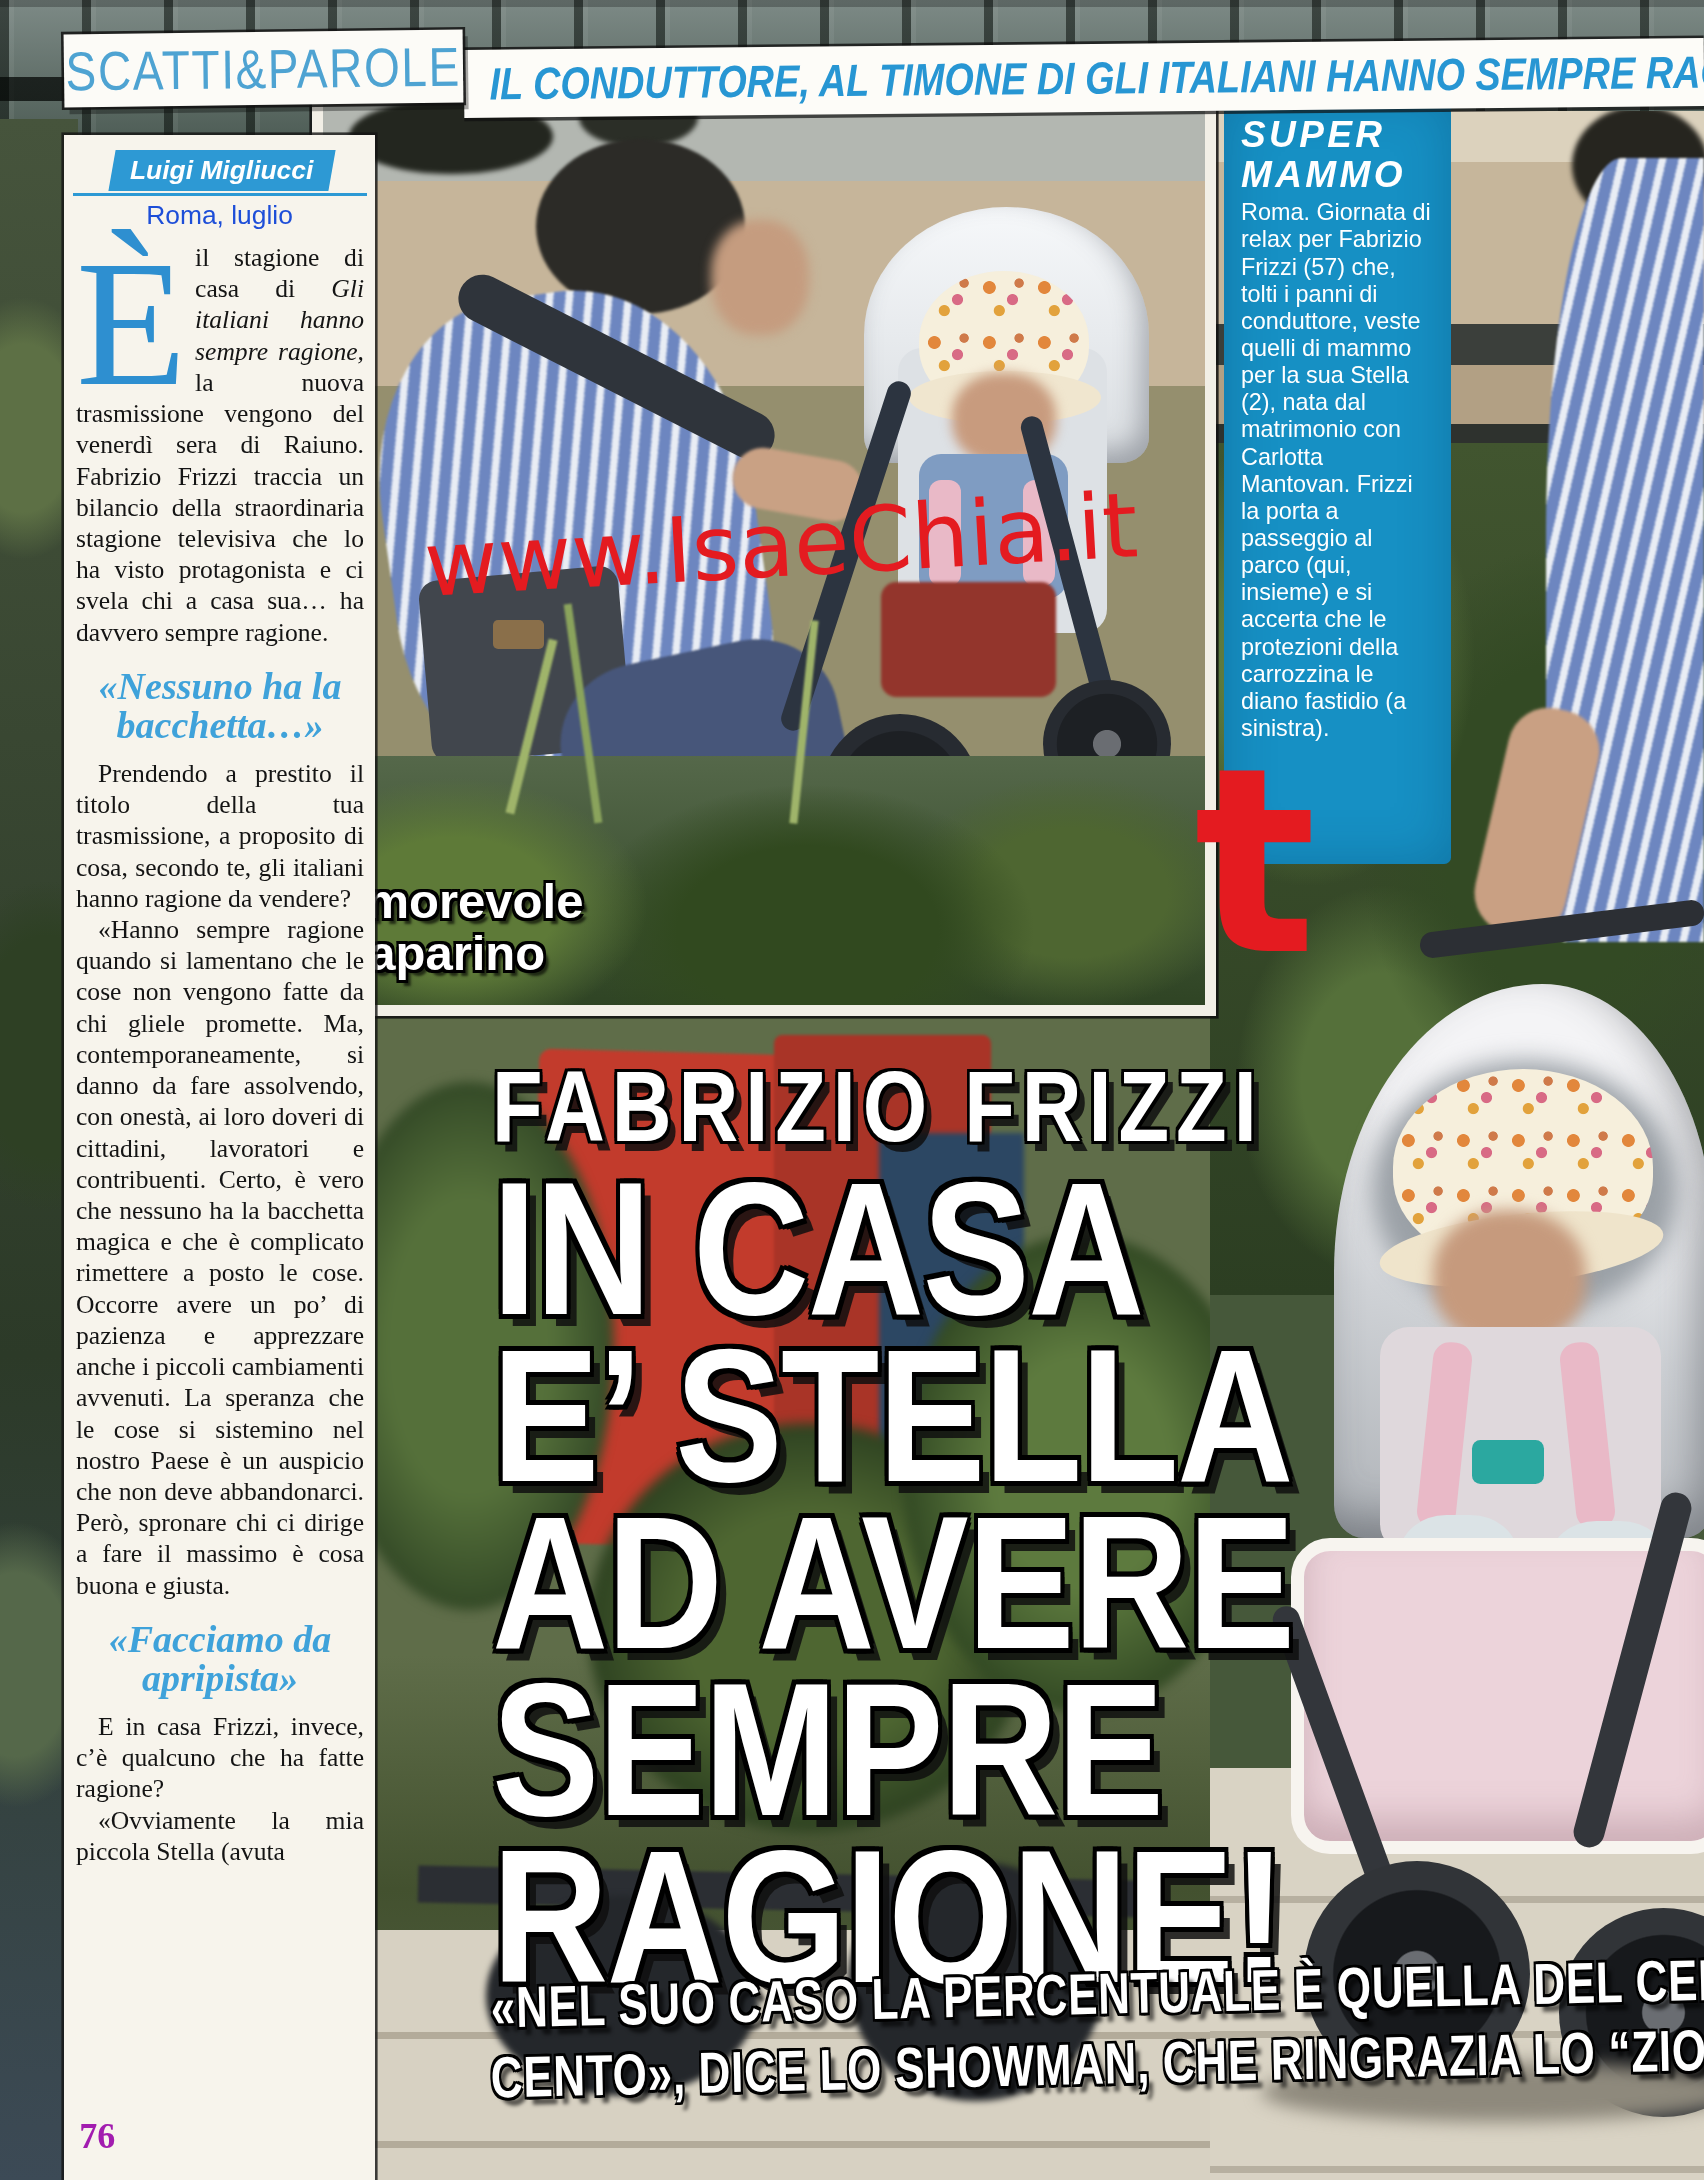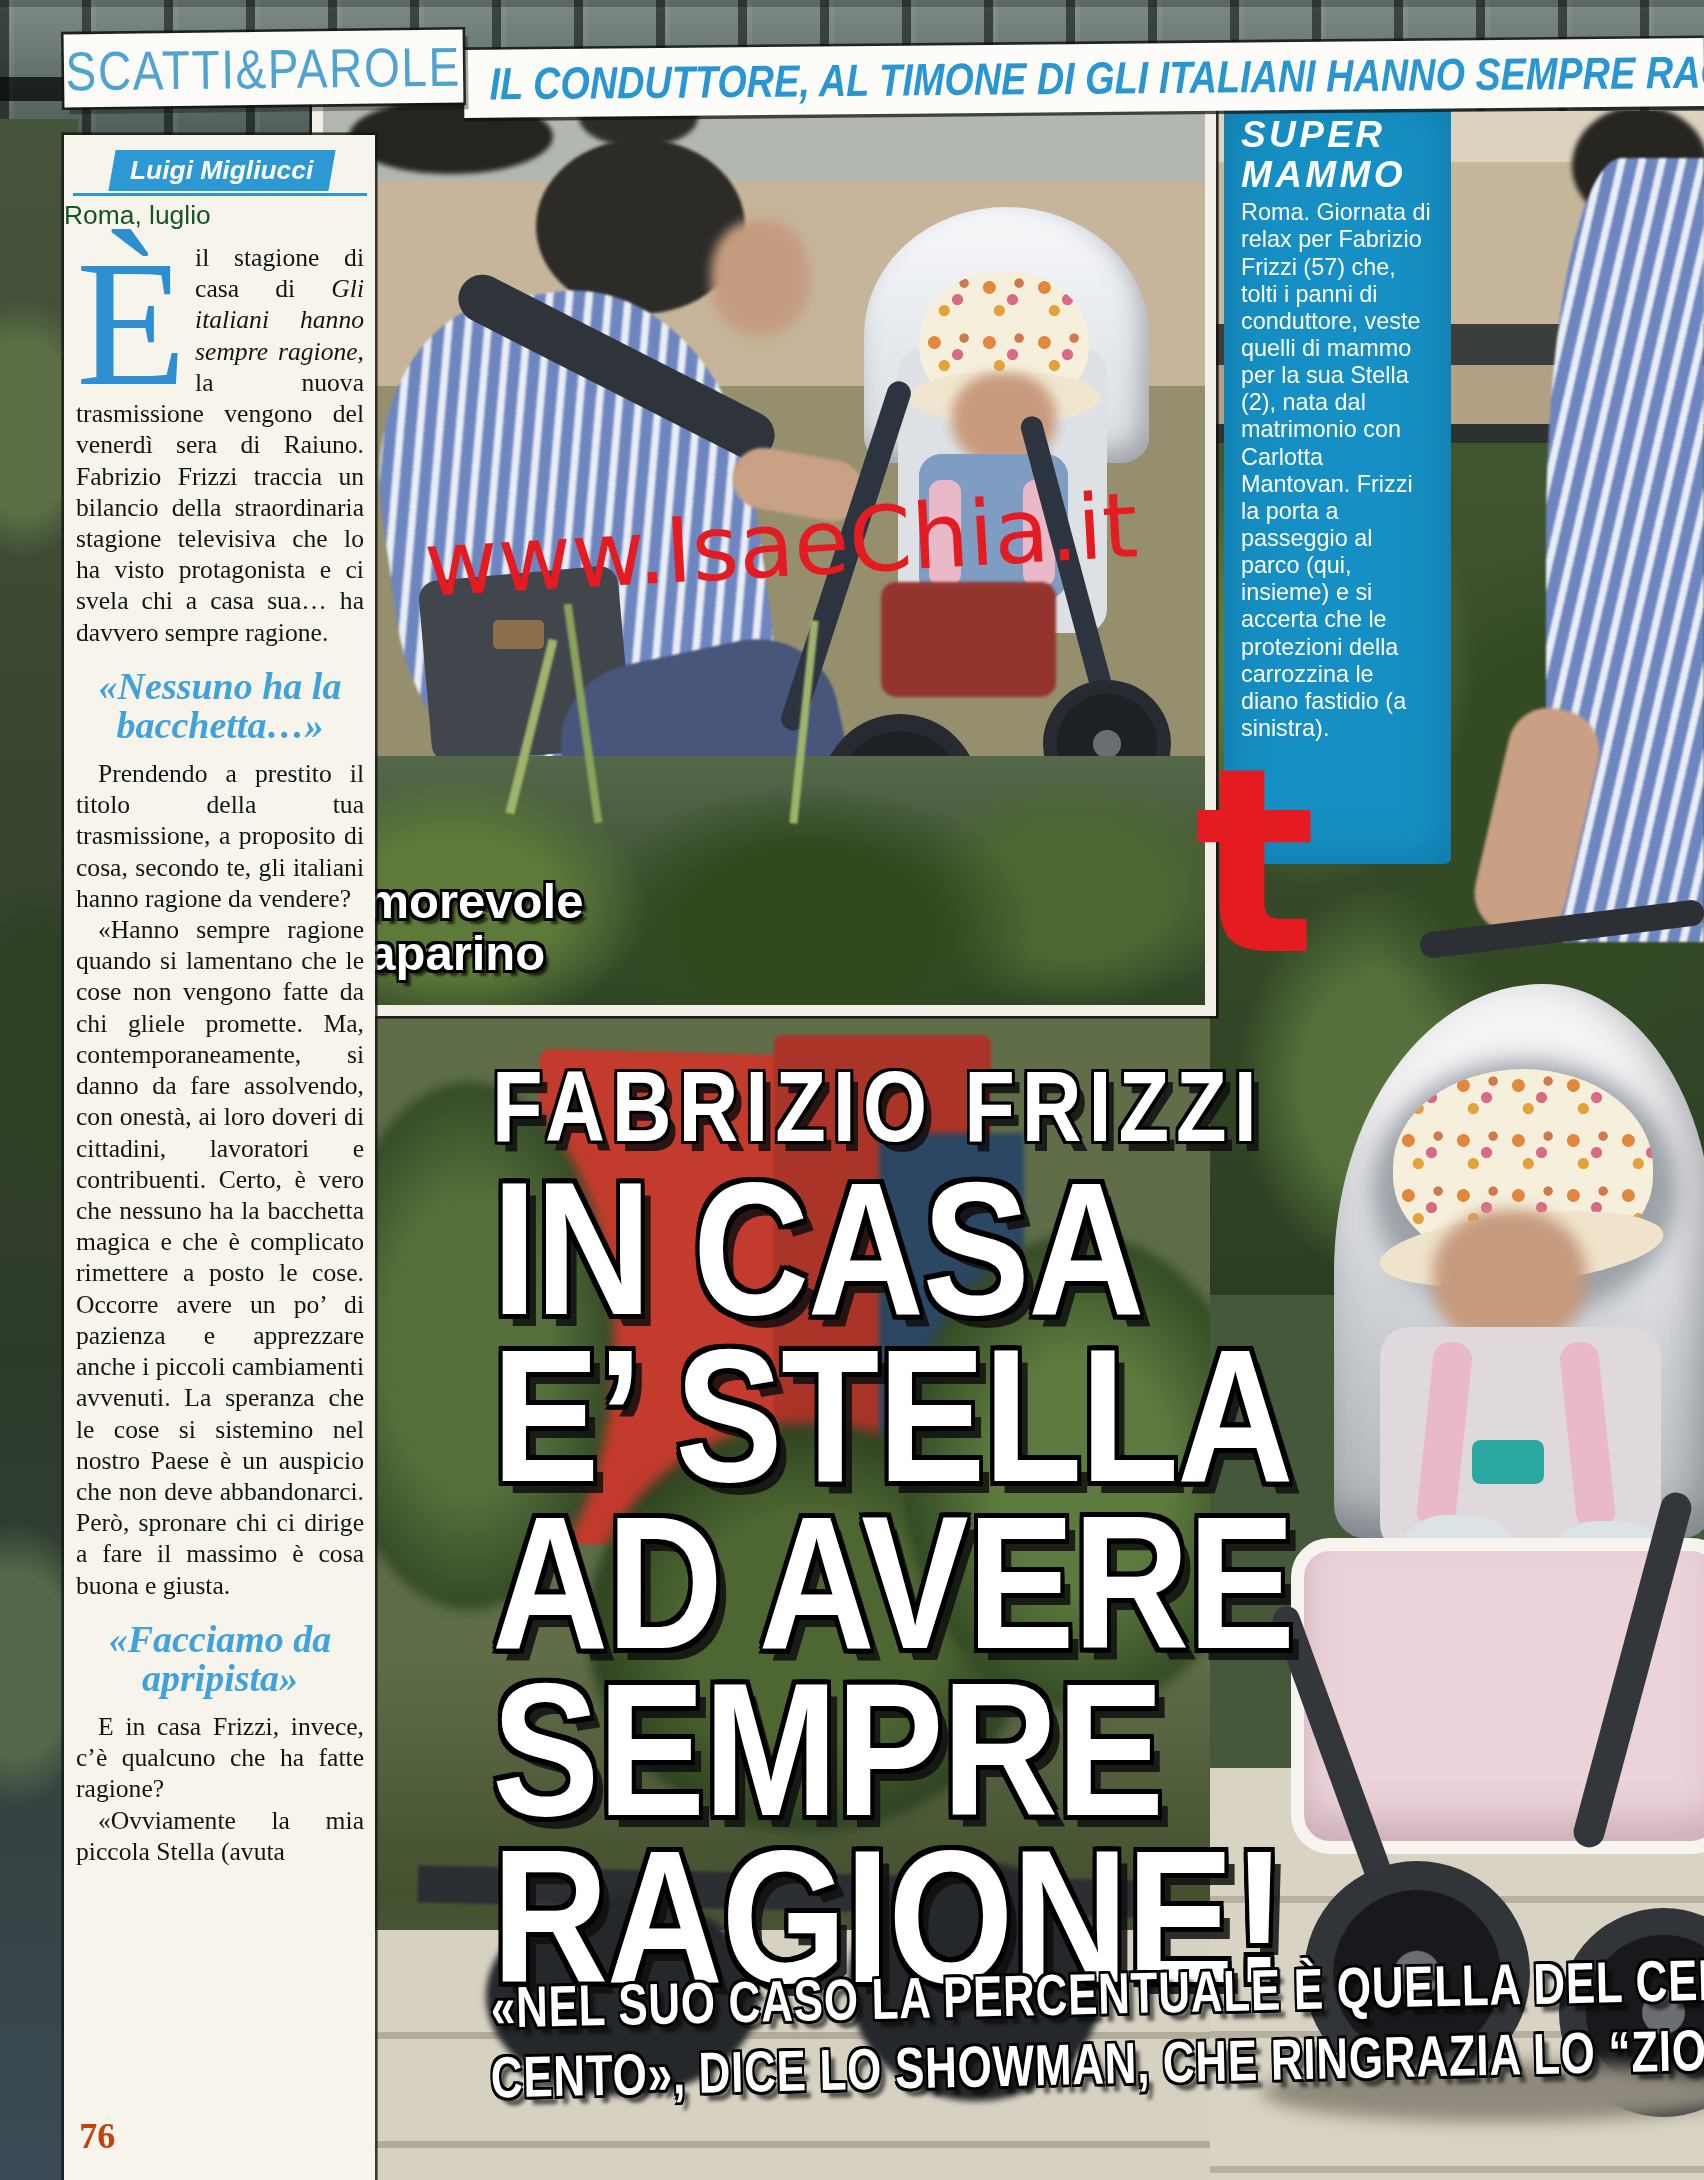--- a/index.html
+++ b/index.html
@@ -35,32 +35,32 @@
   .hdr-strip span{color:#2796d3;font-style:italic;font-weight:bold;font-size:43px;white-space:nowrap;
     transform:scale(.88,1.05);transform-origin:left center;padding-left:29px;letter-spacing:0;}
 
   
   .column{left:64px;top:135px;width:311px;height:2046px;background:#f7f4ec;z-index:6;
     box-shadow:0 0 0 2.6px rgba(20,20,20,.8);padding:0;}
   .byline-box{position:absolute;left:48px;top:15.3px;width:220px;height:41px;background:#2d99d4;
     transform:skewX(-10deg);display:flex;align-items:center;justify-content:center;z-index:2;}
   .byline-box span{color:#fff;font-weight:bold;font-style:italic;font-size:26.4px;transform:skewX(10deg);white-space:nowrap;}
   .byline-rule{position:absolute;left:8.5px;top:58px;width:294px;height:2.6px;background:#2d99d4;}
-  .dateline{position:absolute;left:0;top:65px;width:100%;text-align:left;color:#14532d;font-size:26.4px;}
+  .dateline{position:absolute;left:0;top:65px;width:100%;text-align:center;color:#1d4ed8;font-size:26.4px;}
   .coltext{position:absolute;left:12px;top:107px;width:288px;font-family:"Liberation Serif",serif;
     font-size:25.6px;line-height:1.22;color:#141414;text-align:justify;}
   .coltext p{margin:0;}
   .dropcap{float:left;font-family:"Liberation Serif",serif;font-size:181px;line-height:.82;
     color:#2e8fd0;margin:6.8px 8.5px 0 0;}
   .para{text-indent:22px;}
   .bold{font-weight:normal;}
   .subhead{font-family:"Liberation Serif",serif;font-style:italic;font-weight:bold;color:#3fa2da;
     font-size:38px;line-height:1.02;text-align:center;margin:19px 0 13.6px 0;text-indent:0;}
   .pagenum{position:absolute;left:15.3px;bottom:24px;font-family:"Liberation Serif",serif;
-    font-weight:bold;font-size:36px;color:#c2410c;}
+    font-weight:bold;font-size:36px;color:#a21caf;}
 
   
   .framed{left:312px;top:81px;width:882px;height:913px;border:11px solid #f2efe6;
     box-shadow:0 0 0 2.6px rgba(15,15,15,.85);z-index:5;overflow:hidden;
     background:linear-gradient(180deg,#b3b7b1 0 89px,#c6b59a 89px 294px,#958f6e 294px 673px,#4b6130 673px);}
   .framed .caption{position:absolute;left:15.3px;top:784px;width:281px;color:#fff;font-weight:bold;
     font-size:49px;line-height:1.06;z-index:9;
     text-shadow:-2.6px -2.6px 0 #000,2.6px -2.6px 0 #000,-2.6px 2.6px 0 #000,2.6px 2.6px 0 #000,0 2.6px 0 #000,0 -2.6px 0 #000,5.1px 6px 2.6px rgba(0,0,0,.65);}
 
   

